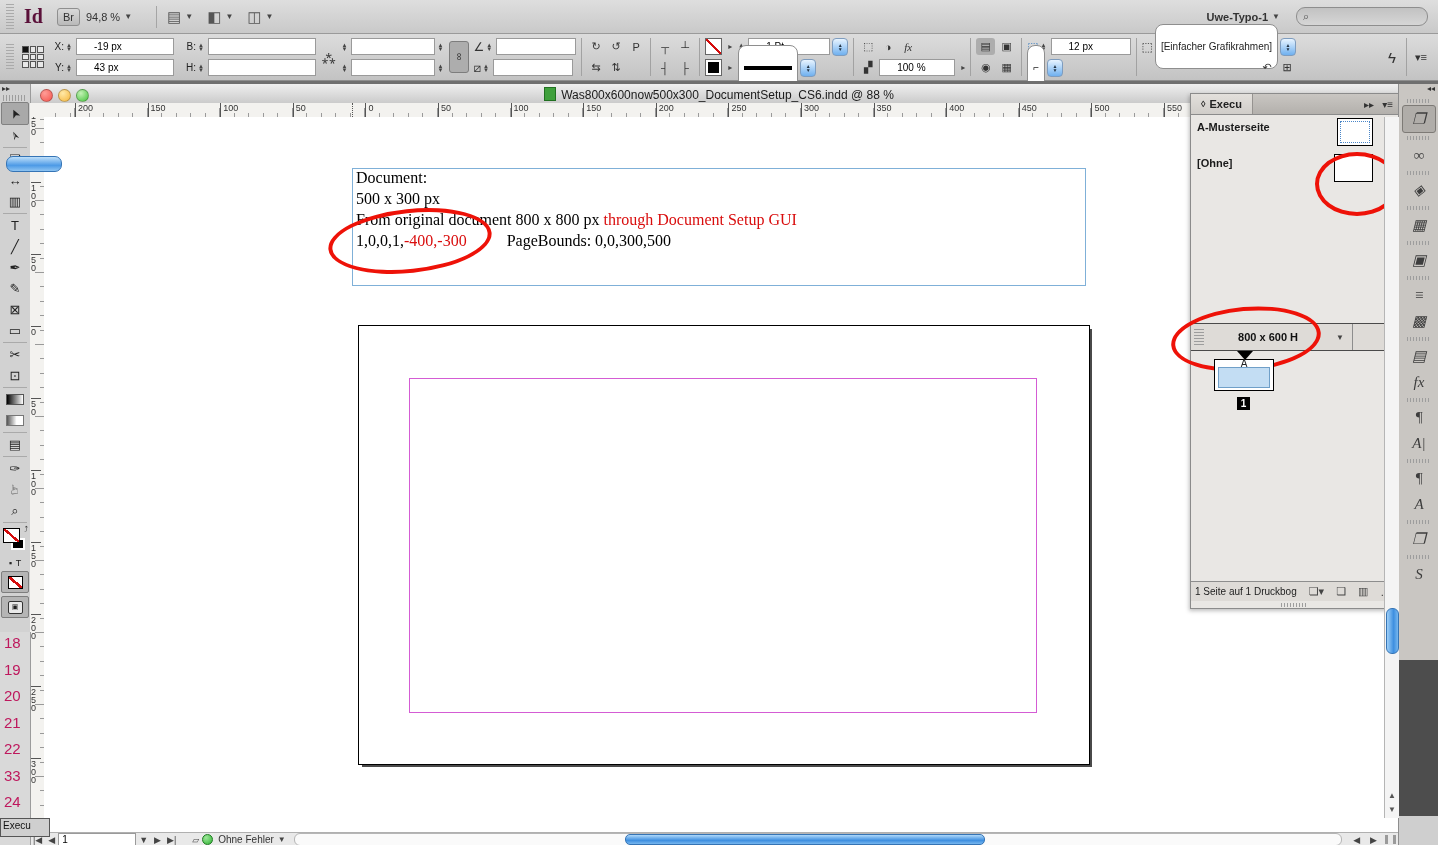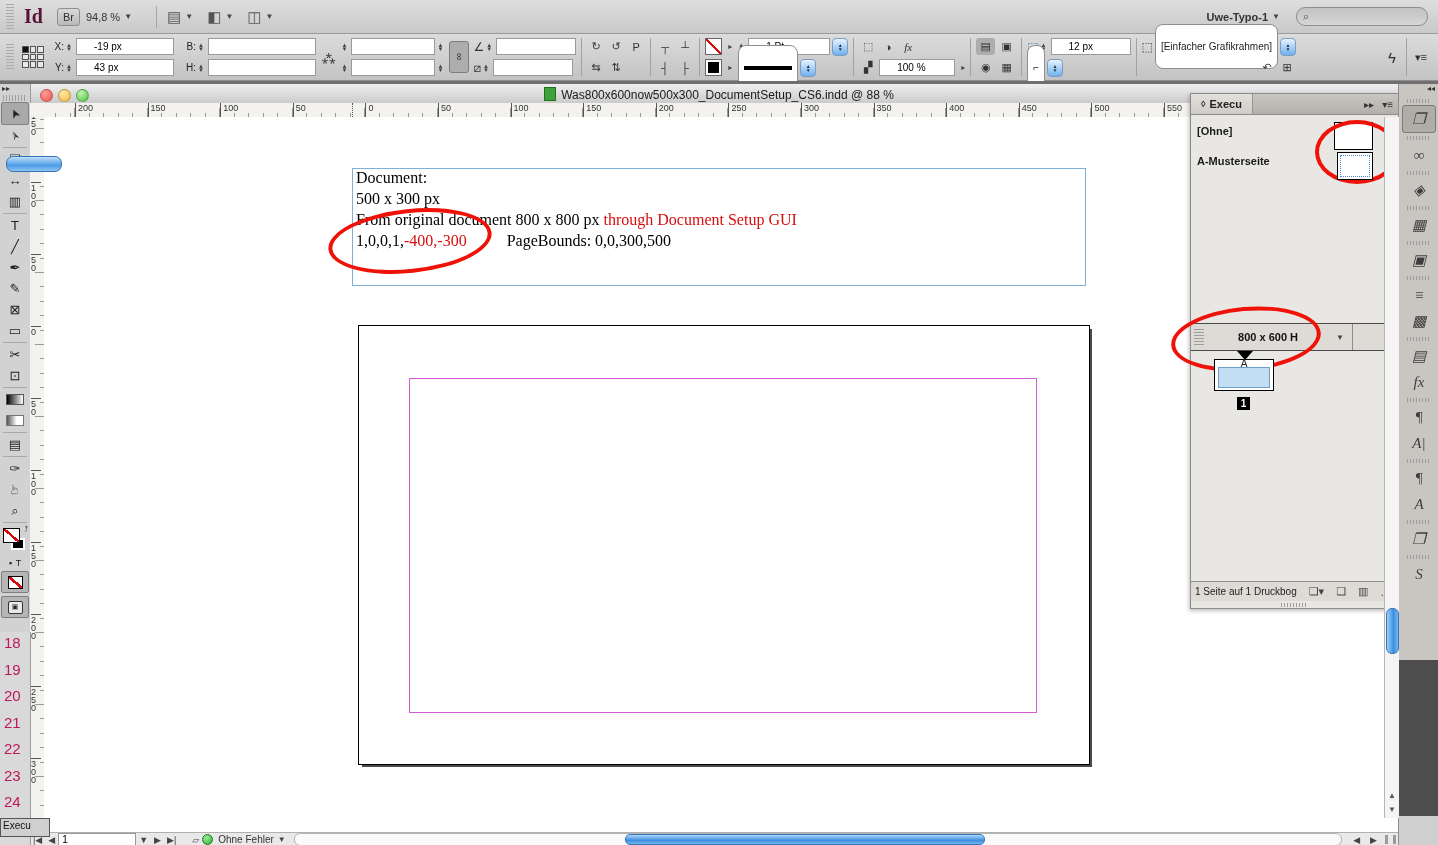--- a/index.html
+++ b/index.html
@@ -620,28 +620,28 @@
     <div id="pp-tabbar" data-name="pages-panel-tab-bar">
       <div id="pp-tab" data-name="tab-seiten">
         <span class="diamond" data-name="collapse-diamond-icon">◊</span>
         <span data-name="tab-label">Execu</span>
       </div>
       <span class="right">
         <span data-name="collapse-to-icons-icon">▸▸</span>
         <span data-name="panel-menu-icon">▾≡</span>
       </span>
     </div>
+    <div class="master-row" style="height:32px;" data-name="master-page-row-a">
+      <span class="master-label" style="top:6px;" data-name="master-a-label">A-Musterseite</span>
+      <span id="thumb-master" data-name="master-a-thumbnail"></span>
+    </div>
     <div class="master-row" data-name="master-page-row-none">
       <span class="master-label" data-name="master-none-label">[Ohne]</span>
       <span id="thumb-ohne" data-name="master-none-thumbnail"></span>
       <div class="annot" id="annot-ohne" data-name="red-ellipse-annotation"></div>
-    </div>
-    <div class="master-row" style="height:32px;" data-name="master-page-row-a">
-      <span class="master-label" style="top:6px;" data-name="master-a-label">A-Musterseite</span>
-      <span id="thumb-master" data-name="master-a-thumbnail"></span>
     </div>
     <div id="pp-size-row" data-name="page-size-row">
       <span id="pp-size-grip" data-name="grip-icon"></span>
       <span id="pp-size-label" data-name="page-size-dropdown">800 x 600 H</span>
       <span class="caret" data-name="chevron-down-icon">▼</span>
       <span id="pp-size-vsep" data-name="divider"></span>
     </div>
     <div class="annot" id="annot-size" data-name="red-ellipse-annotation"></div>
     <div id="pp-pointer" data-name="page-pointer-icon"></div>
     <div id="page-thumb" data-name="page-1-thumbnail">
@@ -754,20 +754,20 @@
       <span class="splitter" data-name="pane-splitter-icon"></span>
     </span>
   </div>
 
   <div id="bg-lines" data-name="background-window-line-numbers">
       <div class="lnum" data-name="background-line-number" style="top: 2px;">18</div>
       <div class="lnum" data-name="background-line-number" style="top: 28.5px;">19</div>
       <div class="lnum" data-name="background-line-number" style="top: 55px;">20</div>
       <div class="lnum" data-name="background-line-number" style="top: 81.5px;">21</div>
       <div class="lnum" data-name="background-line-number" style="top: 108px;">22</div>
-      <div class="lnum" data-name="background-line-number" style="top: 134.5px;">23</div>
+      <div class="lnum" data-name="background-line-number" style="top: 134.5px;">33</div>
       <div class="lnum" data-name="background-line-number" style="top: 161px;">24</div>
       <div class="lnum" data-name="background-line-number" style="top: 187.5px;">25</div>
     </div>
   <div id="bg-pill" data-name="background-scrollbar-fragment"></div>
   <div id="bg-exec" data-name="background-execute-button">Execu</div>
 
 </div>
 
 </body></html>

